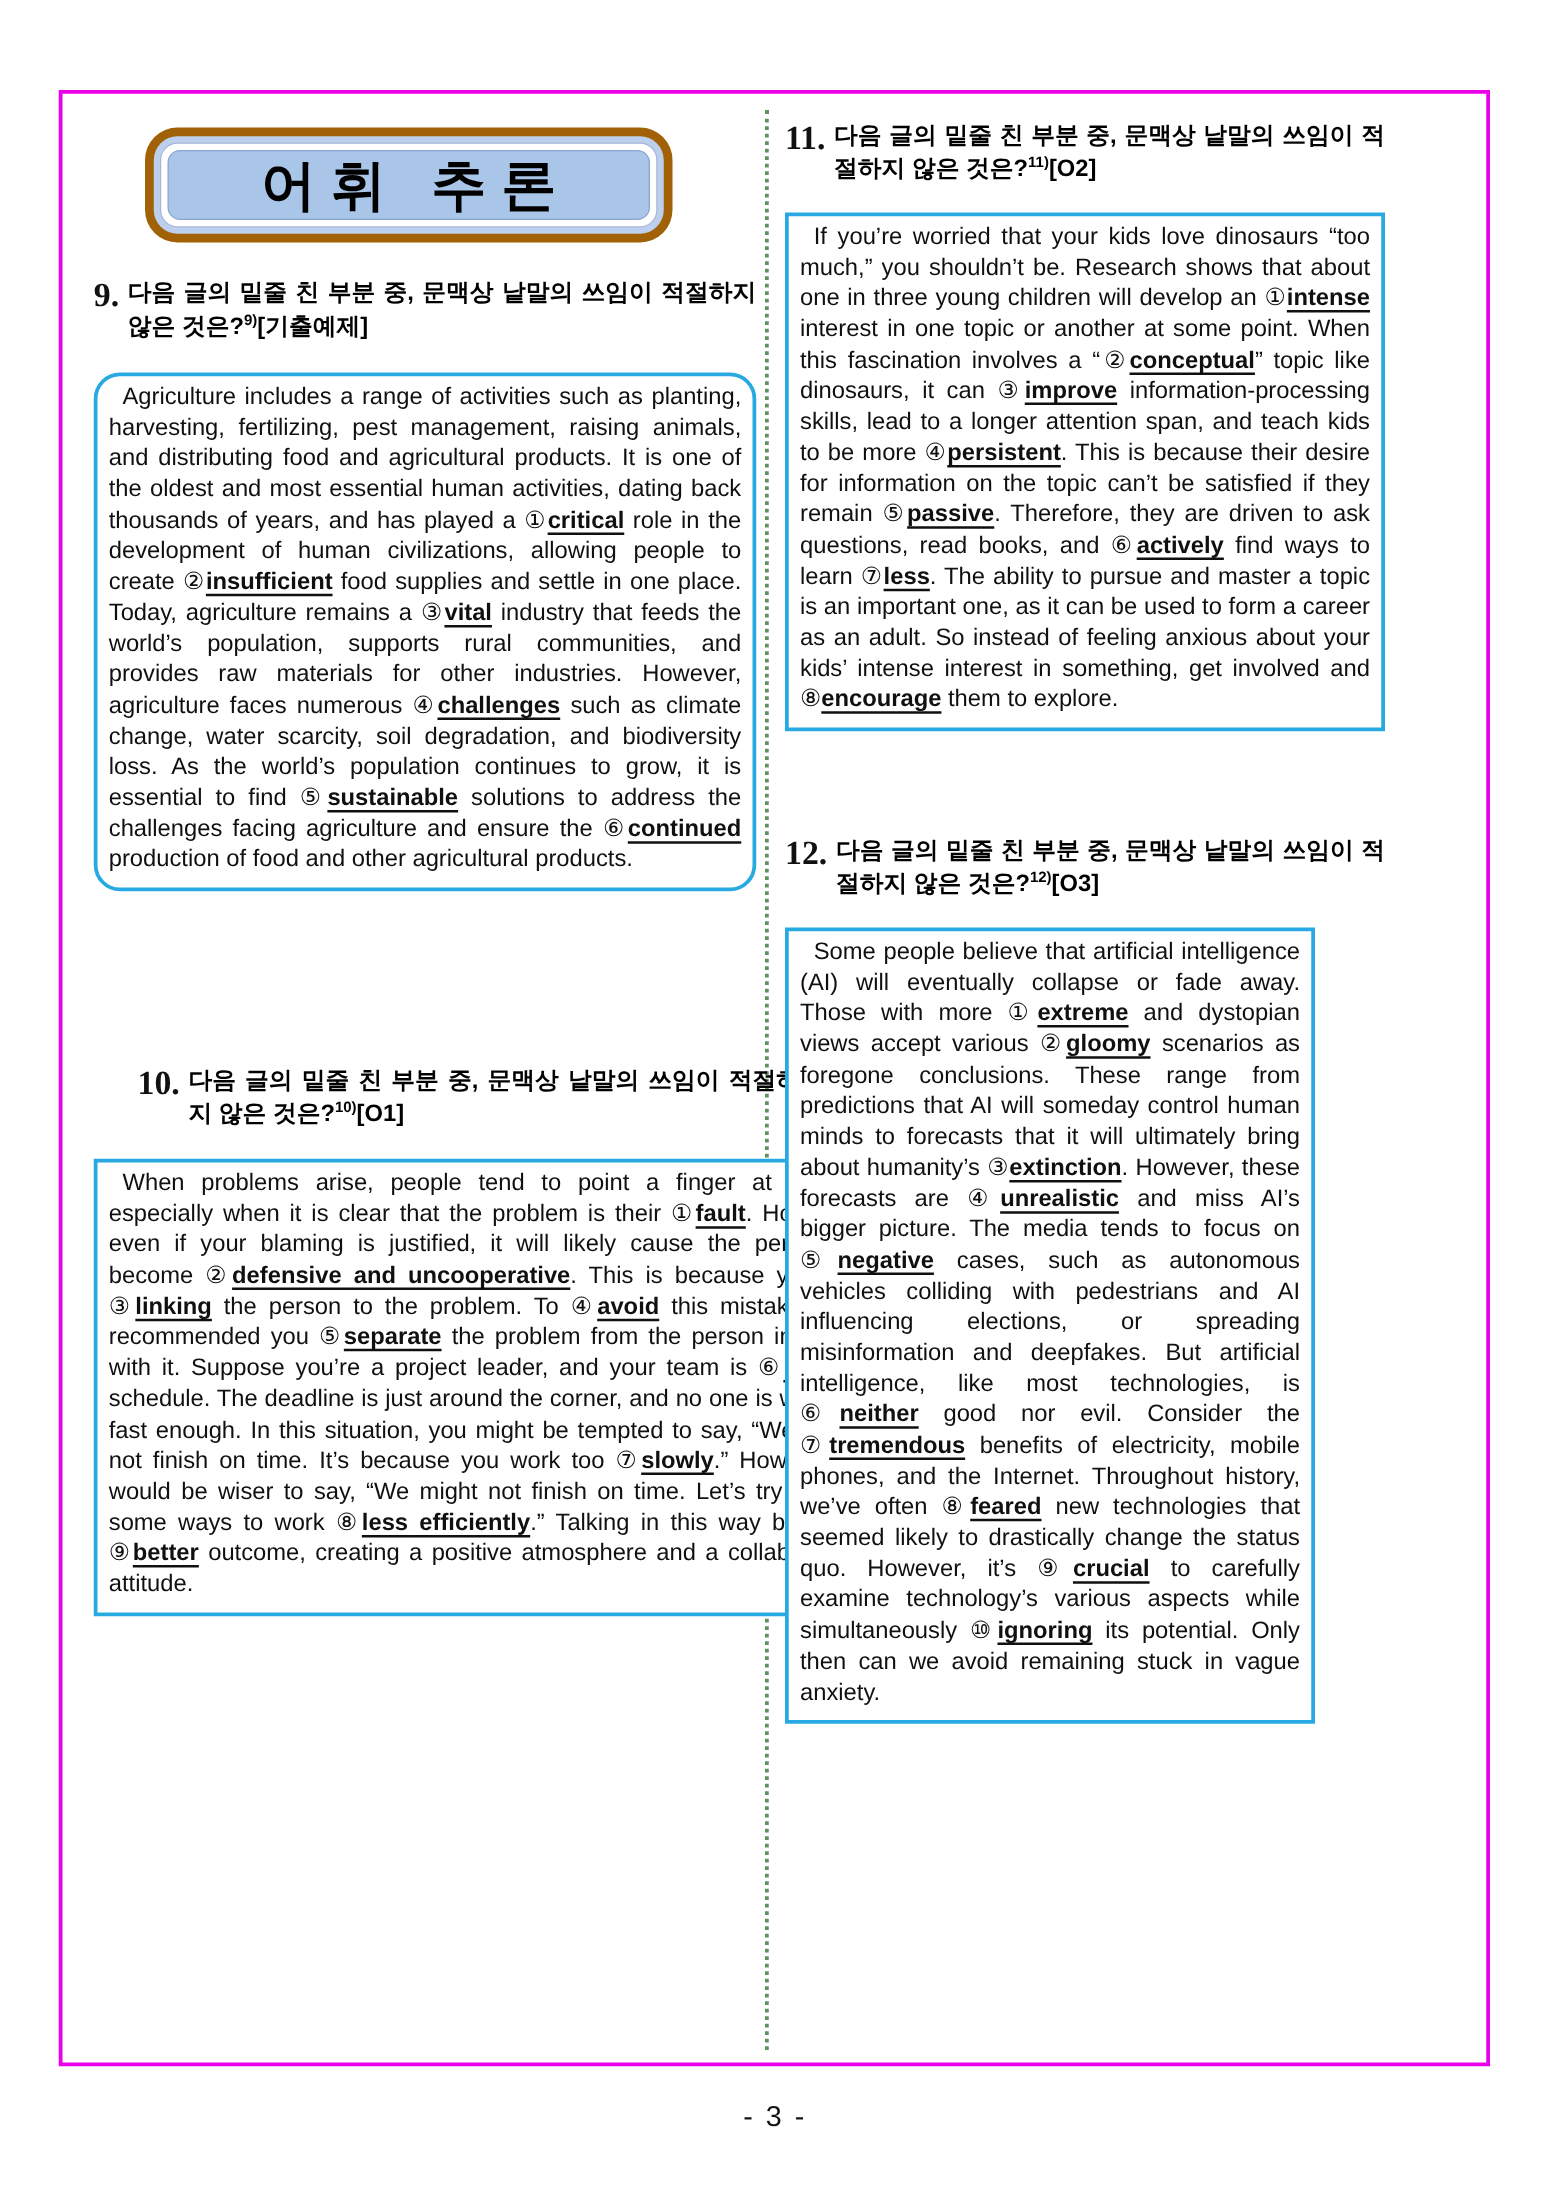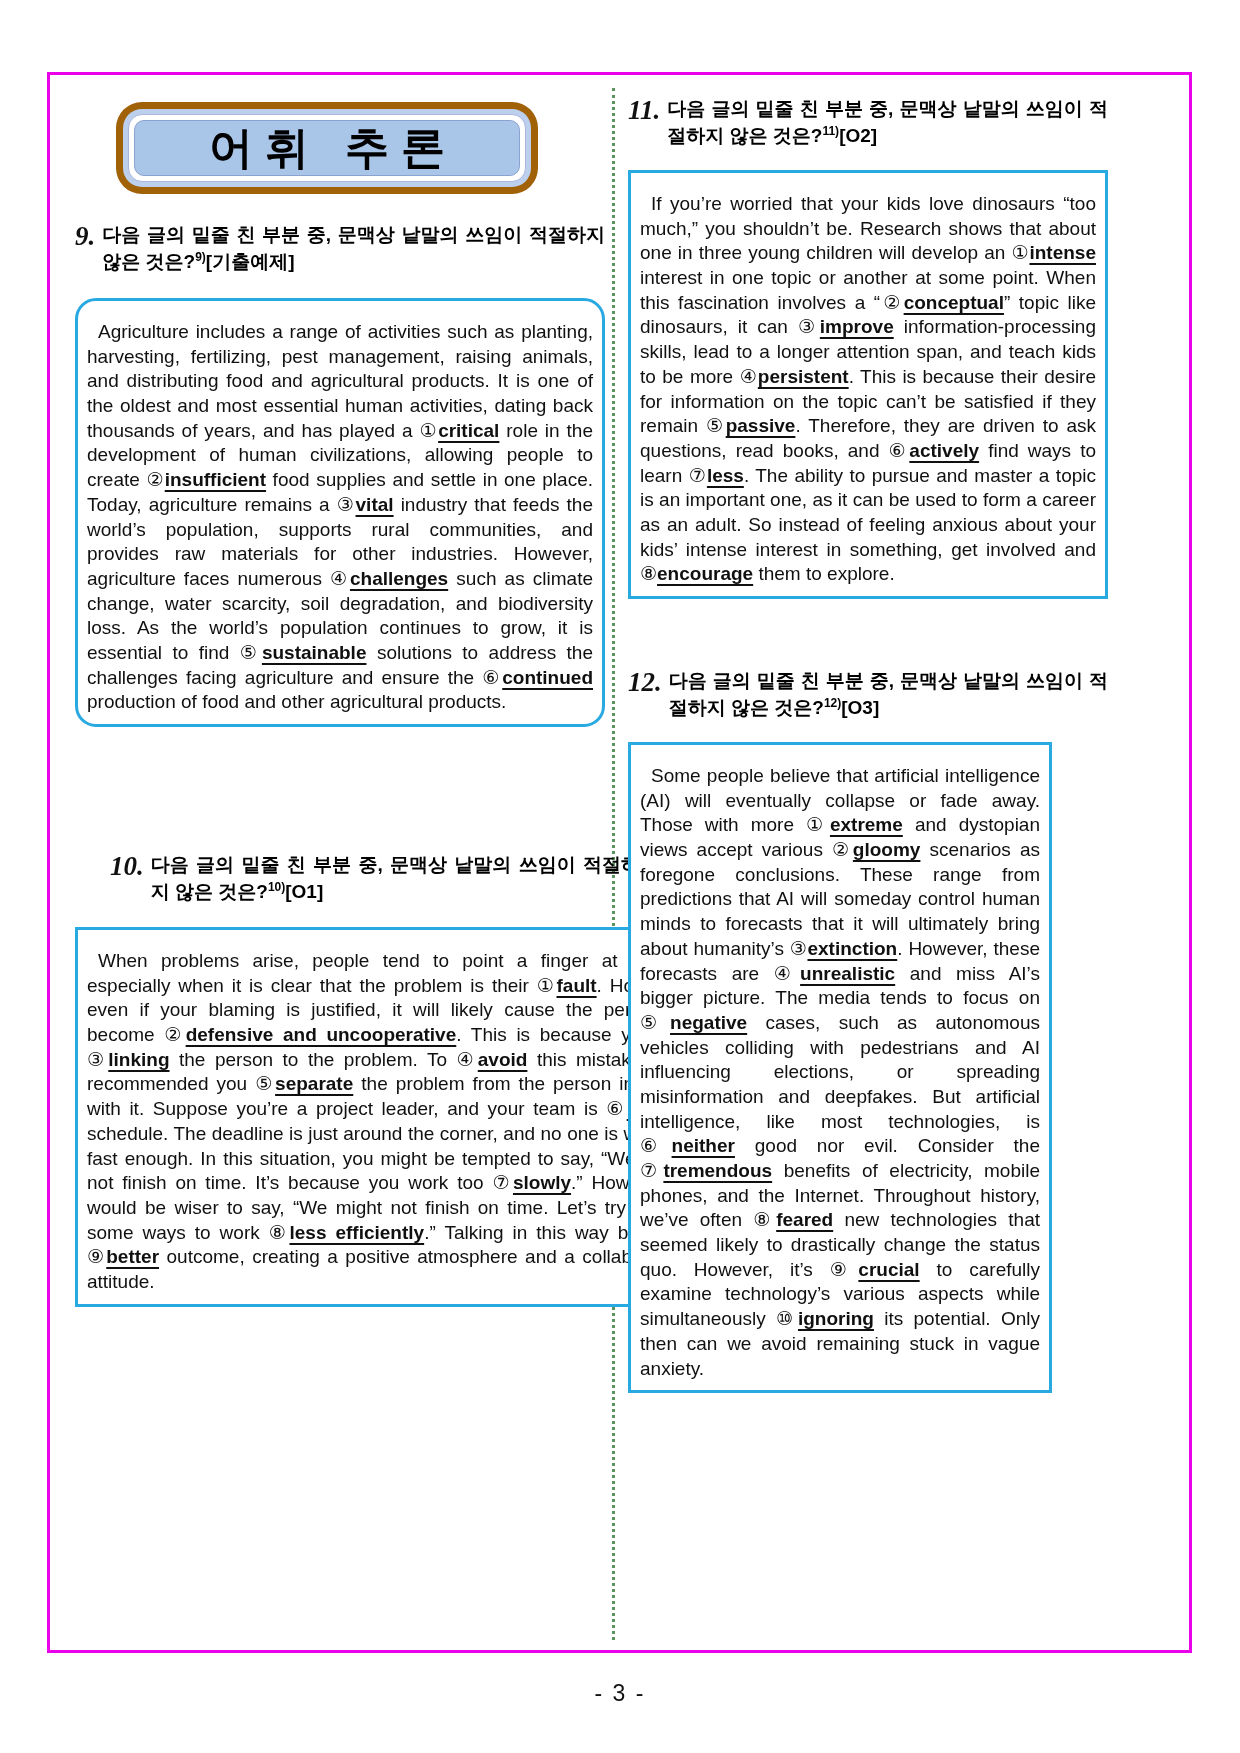--- a/index.html
+++ b/index.html
@@ -22,29 +22,29 @@
   .title-mid  { width:100%; height:100%; background:#BCD0ED; border-radius:19px; padding:5px; box-sizing:border-box; }
   .title-mid2 { width:100%; height:100%; background:#ffffff; border-radius:14px; padding:5px; box-sizing:border-box; border:1px solid #A9B5DC; }
   .title-fill {
     width:100%; height:100%; background:#A9C5E8; border-radius:10px; border:1px solid #8CA3CF;
     display:flex; align-items:center; justify-content:center; box-sizing:border-box;
   }
   .title-text { font-size:44px; font-weight:bold; color:#000; letter-spacing:12px; padding-left:12px; white-space:nowrap; }
   
   .qheader { position:absolute; display:flex; align-items:flex-start; }
   .qnum {
-    font-family:"Liberation Serif","DejaVu Serif",serif; font-style:italic; font-weight:bold;
+    font-family:"Liberation Serif","DejaVu Serif",serif; font-weight:bold;
     font-size:27px; line-height:1.05; margin-right:7px; white-space:nowrap;
   }
   .qprompt { flex:1; font-size:19px; font-weight:bold; line-height:1.42; text-align:justify; color:#000; }
   .qsup { font-size:12px; vertical-align:super; line-height:0; }
   
   .pbox {
     position:absolute; border:3px solid #29A9E1; background:#ffffff;
-    padding:19px 9px 9px 9px; box-sizing:border-box;
+    padding:5px 9px 9px 9px; box-sizing:border-box;
   }
   .passage {
     margin:0; font-size:19px; line-height:1.3; text-align:justify; text-indent:11px; color:#101010;
   }
   .circ { font-weight:normal; }
   .uw {
     font-weight:bold; text-decoration:underline;
     text-decoration-thickness:2px; text-underline-offset:4px;
   }
   

